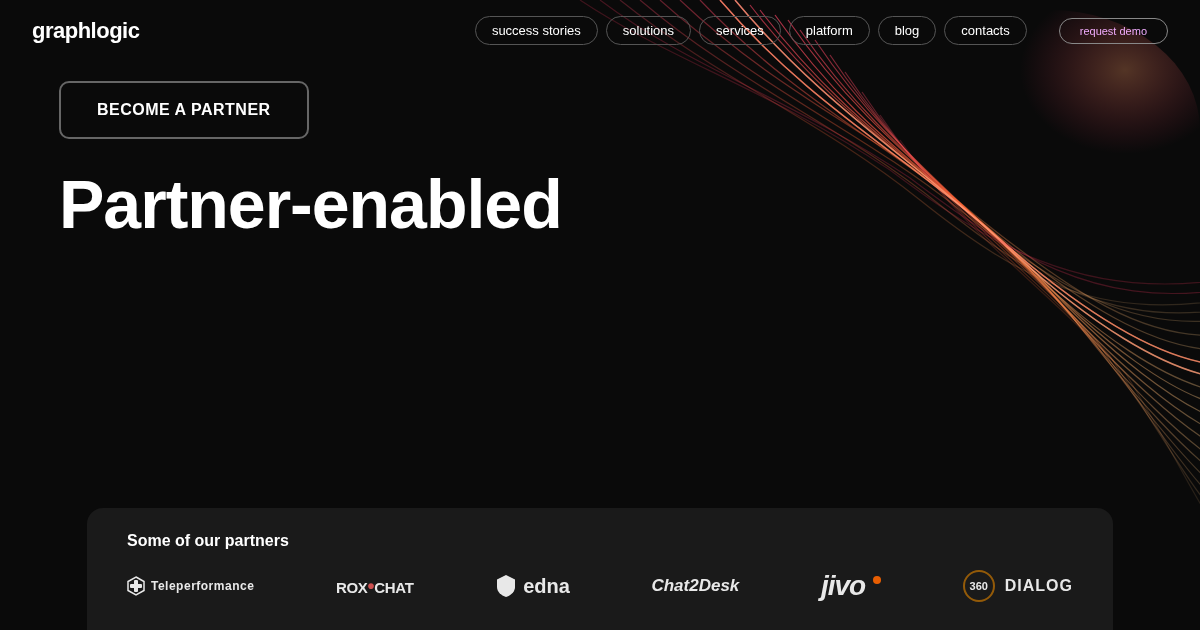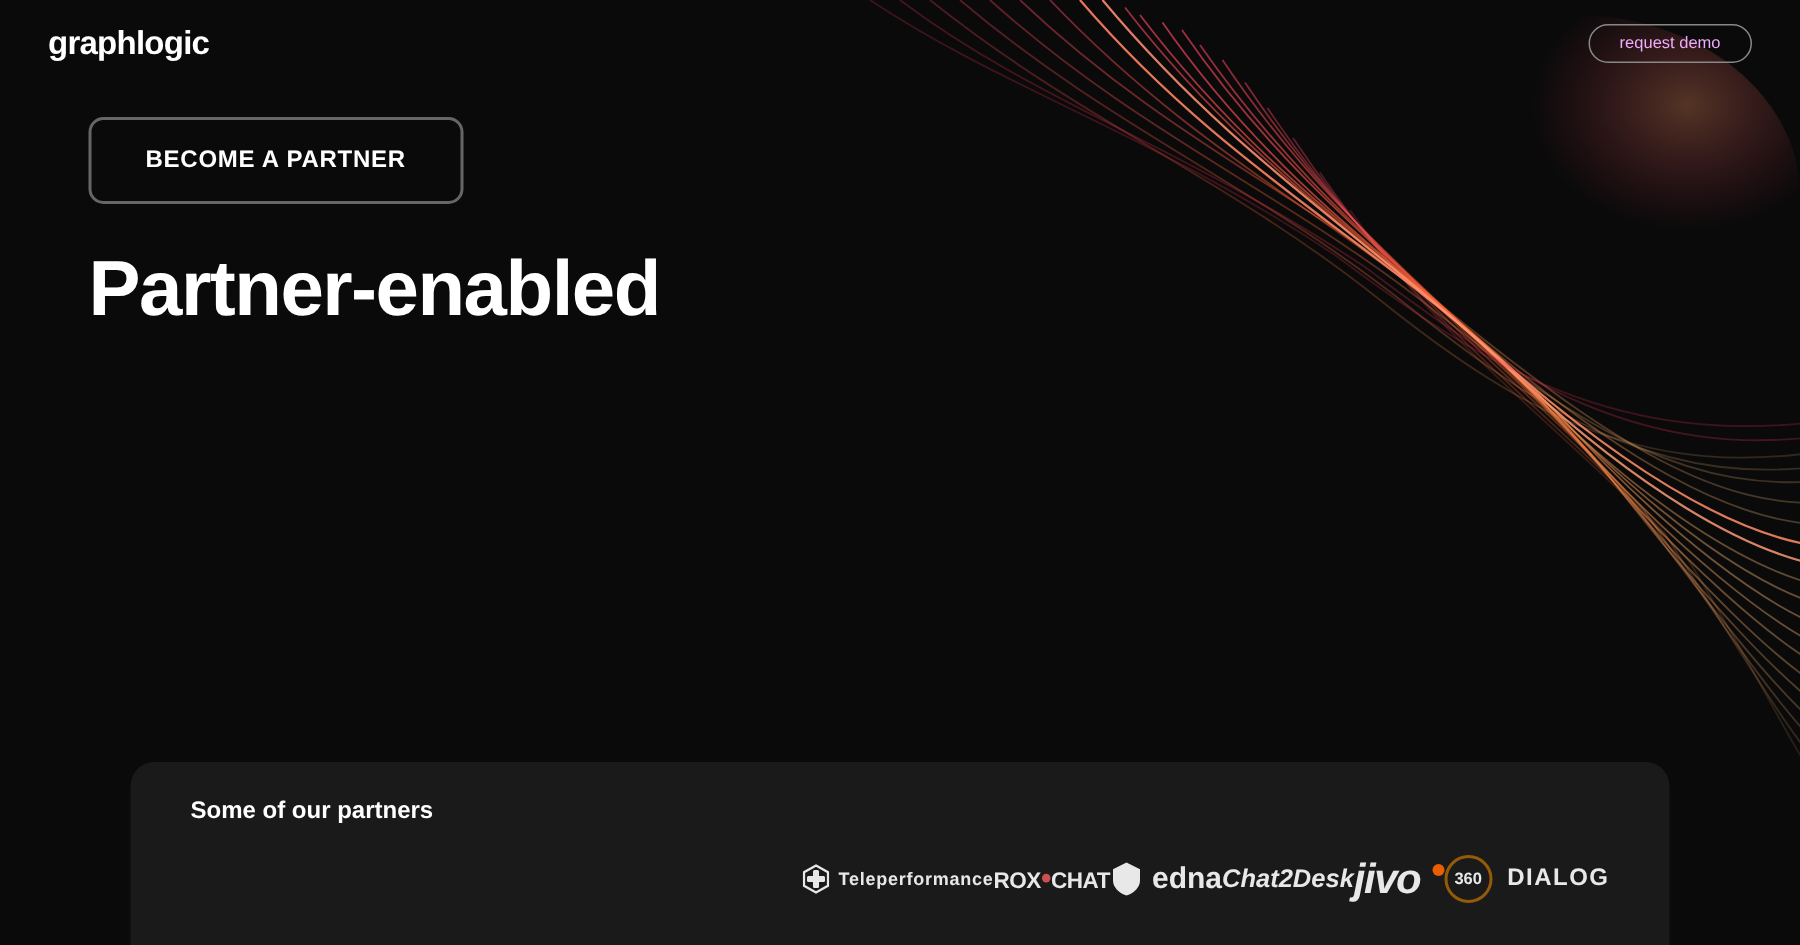--- a/index.html
+++ b/index.html
@@ -82,21 +82,21 @@
       border-radius: 10px;
       font-size: 16px;
       font-weight: 600;
       letter-spacing: 0.5px;
       cursor: pointer;
     }
 
     
     .hero-headline {
       color: #ffffff;
-      font-size: 52px;
+      font-size: 68px;
       font-weight: 900;
       line-height: 1.05;
       letter-spacing: -1px;
       max-width: 700px;
     }
 
     
     .partners-section {
       position: absolute;
       bottom: 0;
@@ -113,21 +113,21 @@
       color: #ffffff;
       font-size: 16px;
       font-weight: 700;
       margin-bottom: 20px;
     }
 
     .partners-logos {
       display: flex;
       align-items: center;
       gap: 0;
-      justify-content: flex-end;
+      justify-content: space-between;
     }
 
     .partner-logo {
       color: #ffffff;
       font-size: 14px;
       font-weight: 700;
       display: flex;
       align-items: center;
       gap: 6px;
       opacity: 0.9;
@@ -212,20 +212,28 @@
       border-radius: 50%;
       margin-left: 2px;
       margin-bottom: 12px;
     }
   </style>
 </head>
 <body>
 
 <nav>
   <span class="nav-logo">graphlogic</span>
+  <div class="nav-links">
+    <button class="nav-btn">success stories</button>
+    <button class="nav-btn">solutions</button>
+    <button class="nav-btn">services</button>
+    <button class="nav-btn">platform</button>
+    <button class="nav-btn">blog</button>
+    <button class="nav-btn">contacts</button>
+  </div>
   <button class="nav-cta">request demo</button>
 </nav>
 
 <div class="wave-container">
   <svg class="wave-svg" viewBox="0 0 700 520" xmlns="http://www.w3.org/2000/svg">
     <defs>
       <linearGradient id="waveGrad" x1="0%" y1="0%" x2="100%" y2="100%">
         <stop offset="0%" style="stop-color:#ff4466;stop-opacity:0.9"></stop>
         <stop offset="40%" style="stop-color:#ff6633;stop-opacity:0.85"></stop>
         <stop offset="70%" style="stop-color:#ff9955;stop-opacity:0.7"></stop>

